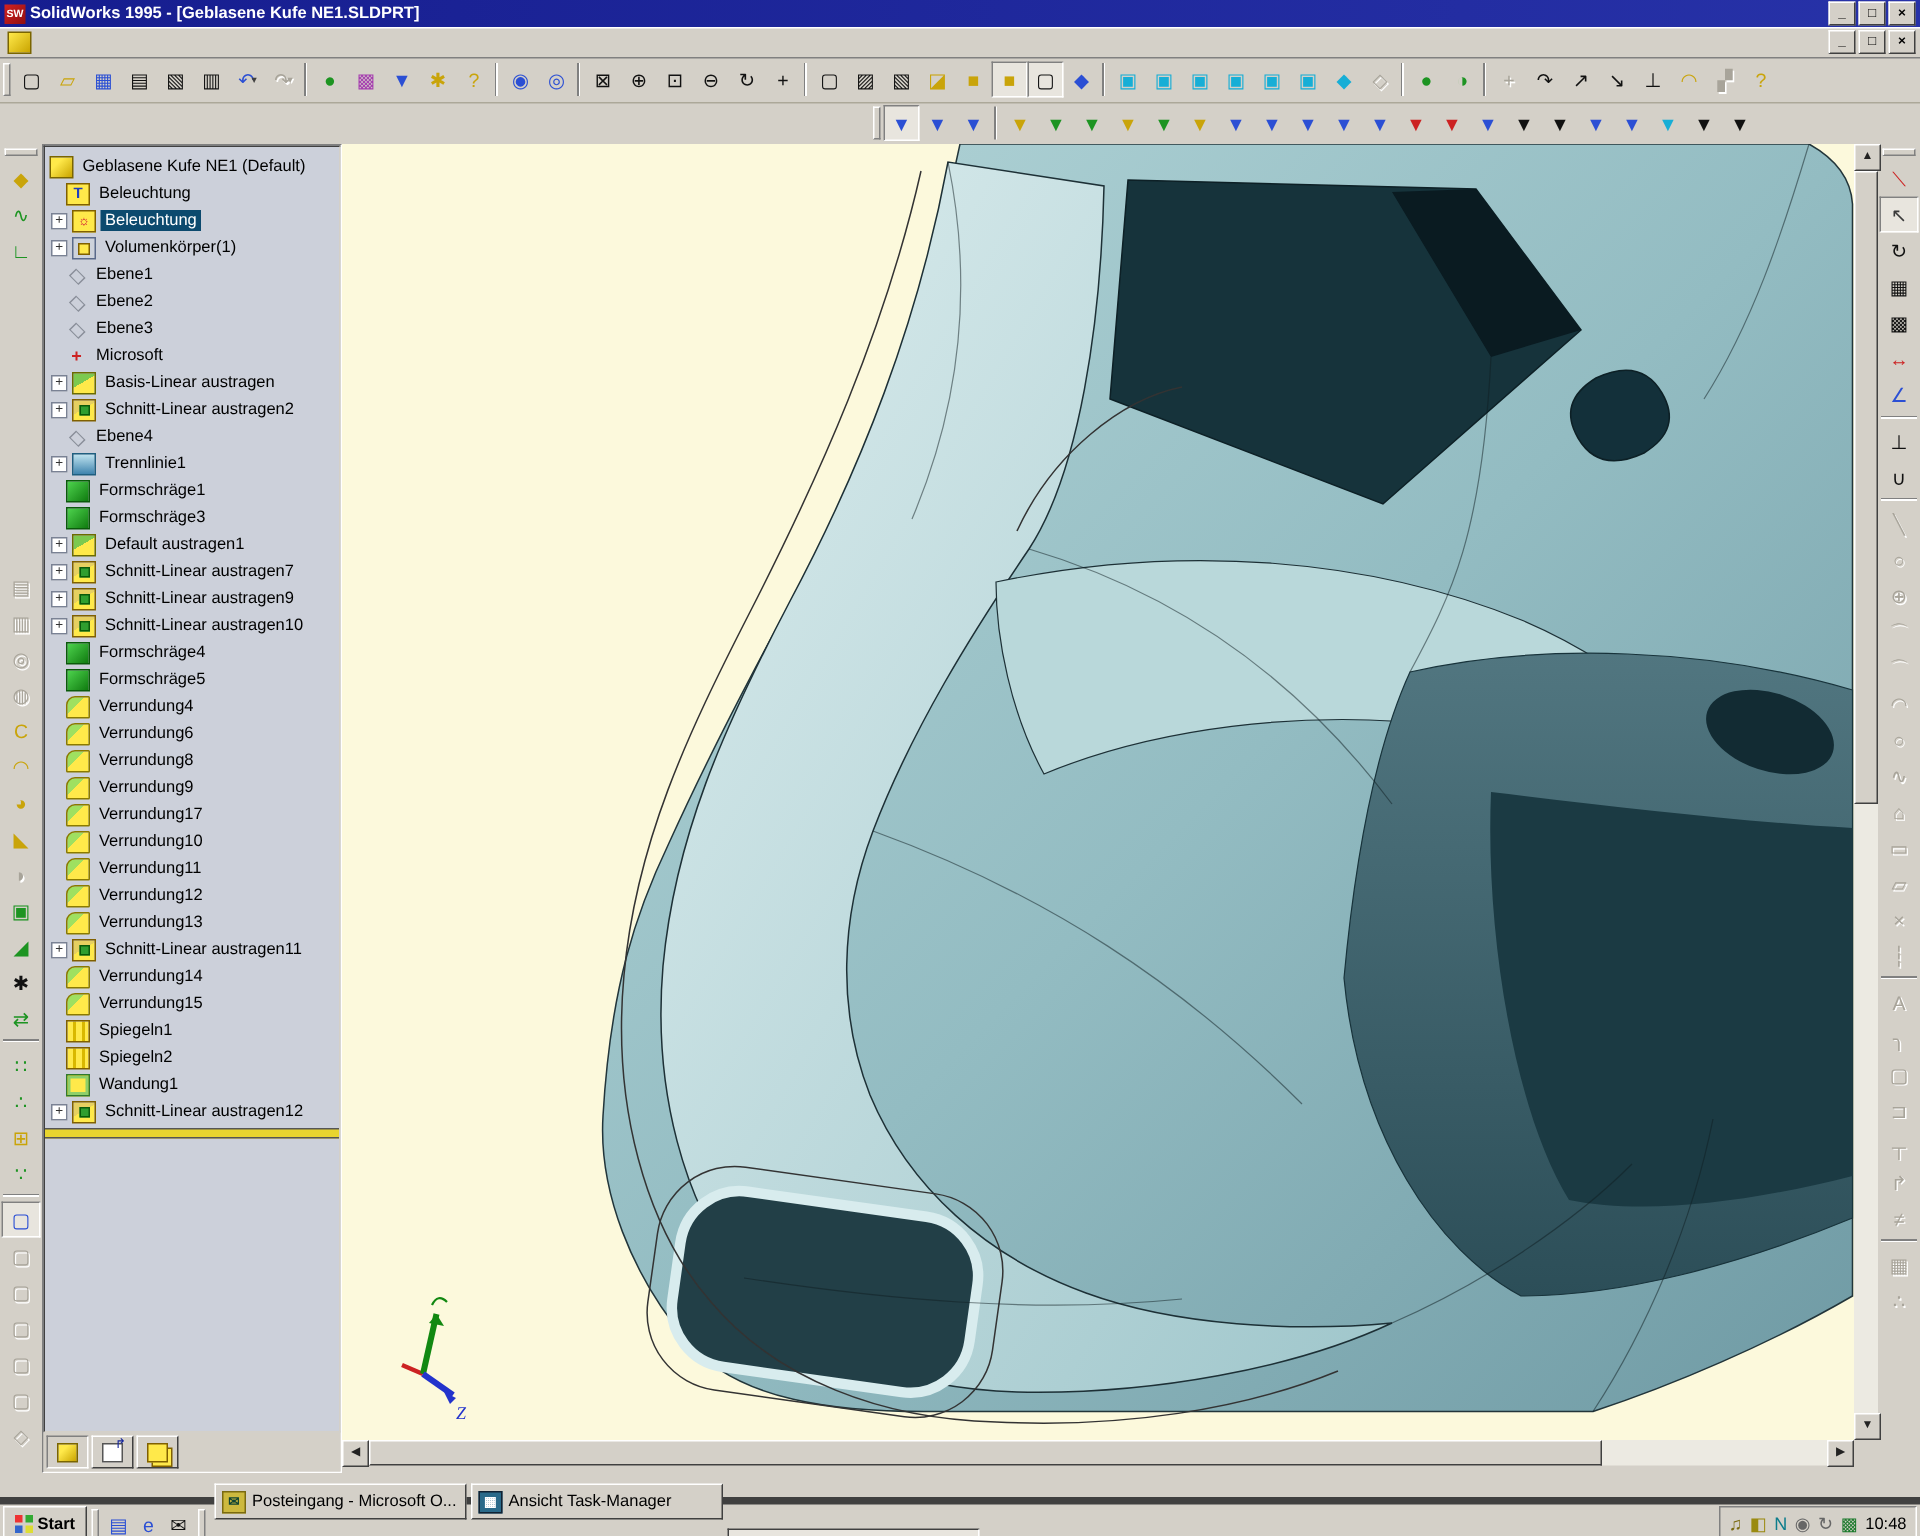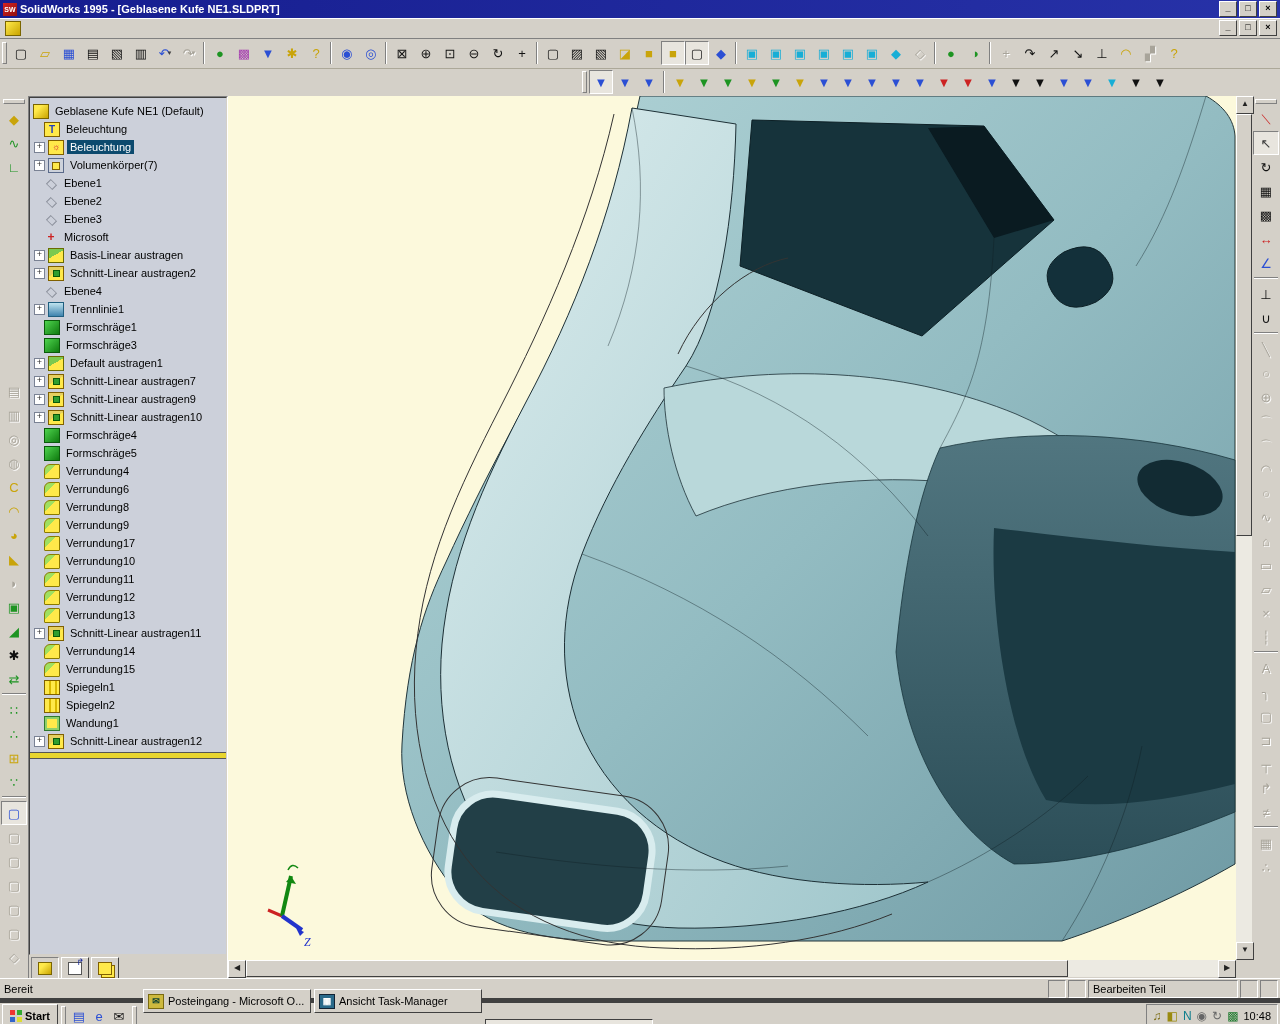--- a/index.html
+++ b/index.html
@@ -583,21 +583,21 @@
           <span class="lbl">Beleuchtung</span>
         </div>
         <div class="tree-row sel">
           <span class="exp">+</span>
           <span class="ic ic-lights">☼</span>
           <span class="lbl">Beleuchtung</span>
         </div>
         <div class="tree-row">
           <span class="exp">+</span>
           <span class="ic ic-solids"></span>
-          <span class="lbl">Volumenkörper(7)</span>
+          <span class="lbl">Volumenkörper(1)</span>
         </div>
         <div class="tree-row">
           <span class="exp-sp"></span>
           <span class="ic ic-plane"></span>
           <span class="lbl">Ebene1</span>
         </div>
         <div class="tree-row">
           <span class="exp-sp"></span>
           <span class="ic ic-plane"></span>
           <span class="lbl">Ebene2</span>
@@ -843,30 +843,20 @@
     <span class="sbtn">◀</span>
     <span class="thumbh" style="width:820px"></span>
     <span class="sbtn" style="margin-left:auto">▶</span>
   </div>
   <div id="vscroll">
     <span class="sbtn">▲</span>
     <span class="thumbv" style="height:420px"></span>
     <span class="sbtn" style="margin-top:auto">▼</span>
   </div>
 
-  <div id="statusbar">
-    <span style="padding-left:4px">Bereit</span>
-    <span style="margin-left:auto;display:flex;align-items:center">
-      <span class="spanel" style="width:8px"></span>
-      <span class="spanel" style="width:8px"></span>
-      <span class="spanel" style="width:140px">Bearbeiten Teil</span>
-      <span class="spanel" style="width:8px"></span>
-      <span class="spanel" style="width:8px;margin-right:2px"></span>
-    </span>
-  </div>
 
   <div id="taskbar">
     <span id="startbtn">
       <span class="winlogo">
           <i></i>
           <i></i>
           <i></i>
           <i></i>
         </span>
       <span>Start</span>

